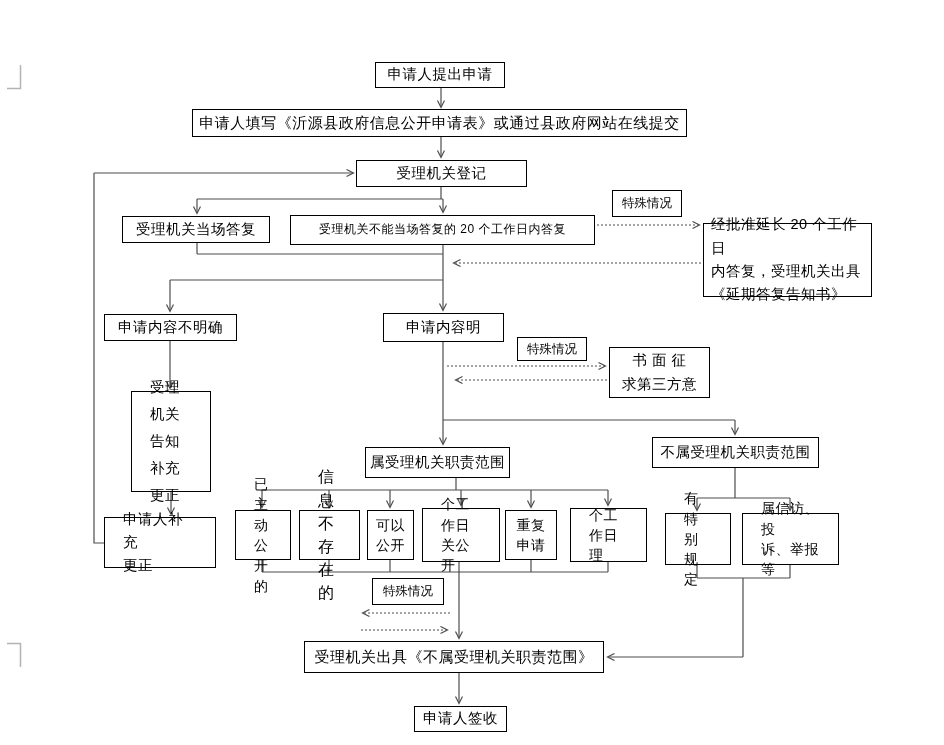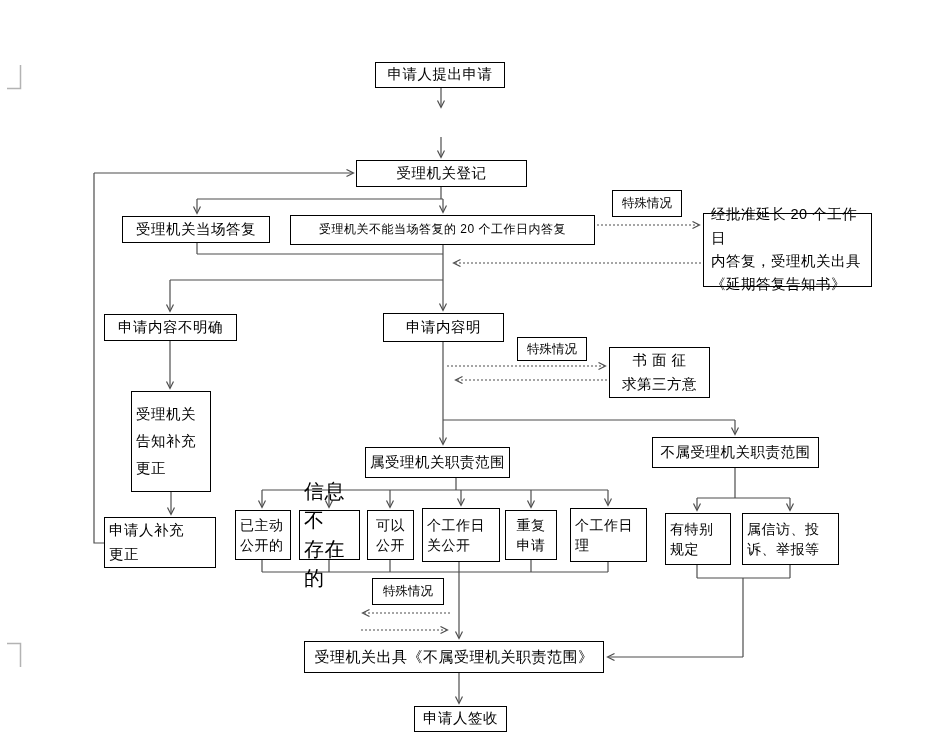--- a/index.html
+++ b/index.html
@@ -20,21 +20,21 @@
     background:#fff;
     display:flex;
     align-items:center;
     justify-content:center;
     text-align:center;
     font-size:14.5px;
     line-height:1.45;
     white-space:pre-line;
     letter-spacing:0.5px;
   }
-  .node.al{justify-content:flex-start;text-align:left;padding:3px 4px;}
+  .node.al{justify-content:flex-start;text-align:left;padding:3px 18px;}
   .node.sm{font-size:12.5px;letter-spacing:0;}
   .node.lh{line-height:1.62;}
 </style>
 </head>
 <body>
 
 <div id="canvas">
 
   <svg id="wires" viewBox="0 0 944 745" xmlns="http://www.w3.org/2000/svg">
     <defs>
@@ -86,30 +86,31 @@
     <g fill="none" stroke="#b3b3b3" stroke-width="1.5">
       <path d="M13.5,65 L13.5,88.5 L0,88.5"></path>
       <path d="M0,643.5 L13.5,643.5 L13.5,667"></path>
       <path d="M942.5,68 L942.5,90"></path>
       <path d="M942.5,643.5 L942.5,667"></path>
     </g>
   </svg>
 
   <div class="node" style="left:368px;top:62px;width:130px;height:26px">申请人提出申请</div>
 
+  <div class="node" style="left:185px;top:109px;width:495px;height:28px;font-size:15px">申请人填写《沂源县政府信息公开申请表》或通过县政府网站在线提交</div>
 
   <div class="node" style="left:349px;top:160px;width:171px;height:27px">受理机关登记</div>
 
   <div class="node" style="left:115px;top:216px;width:148px;height:27px">受理机关当场答复</div>
 
   <div class="node" style="left:283px;top:215px;width:305px;height:30px;font-size:12px">受理机关不能当场答复的 20 个工作日内答复</div>
 
   <div class="node sm" style="left:605px;top:190px;width:70px;height:27px">特殊情况</div>
 
-  <div class="node al lh" style="left:696px;top:213px;width:169px;height:74px;padding:4px 7px">经批准延长 20 个工作日
+  <div class="node al lh" style="left:696px;top:223px;width:169px;height:74px;padding:4px 7px">经批准延长 20 个工作日
 内答复，受理机关出具
 《延期答复告知书》</div>
 
   <div class="node" style="left:97px;top:314px;width:133px;height:27px">申请内容不明确</div>
 
   <div class="node" style="left:376px;top:313px;width:121px;height:29px">申请内容明</div>
 
   <div class="node sm" style="left:510px;top:337px;width:70px;height:24px">特殊情况</div>
 
   <div class="node lh" style="left:602px;top:347px;width:101px;height:51px">书 面 征
@@ -122,21 +123,21 @@
   <div class="node al" style="left:97px;top:517px;width:112px;height:51px;line-height:1.6">申请人补充
 更正</div>
 
   <div class="node" style="left:358px;top:447px;width:145px;height:31px">属受理机关职责范围</div>
 
   <div class="node" style="left:645px;top:437px;width:167px;height:31px">不属受理机关职责范围</div>
 
   <div class="node al" style="left:228px;top:510px;width:56px;height:50px;font-size:14px">已主动
 公开的</div>
 
-  <div class="node al" style="left:292px;top:510px;width:61px;height:50px;font-size:20px">信息不
+  <div class="node al" style="left:292px;top:510px;width:61px;height:50px;font-size:16px">信息不
 存在的</div>
 
   <div class="node" style="left:360px;top:510px;width:47px;height:50px;font-size:14px">可以
 公开</div>
 
   <div class="node al" style="left:415px;top:508px;width:78px;height:54px;font-size:14px">个工作日
 关公开</div>
 
   <div class="node" style="left:498px;top:510px;width:52px;height:50px;font-size:14px">重复
 申请</div>

